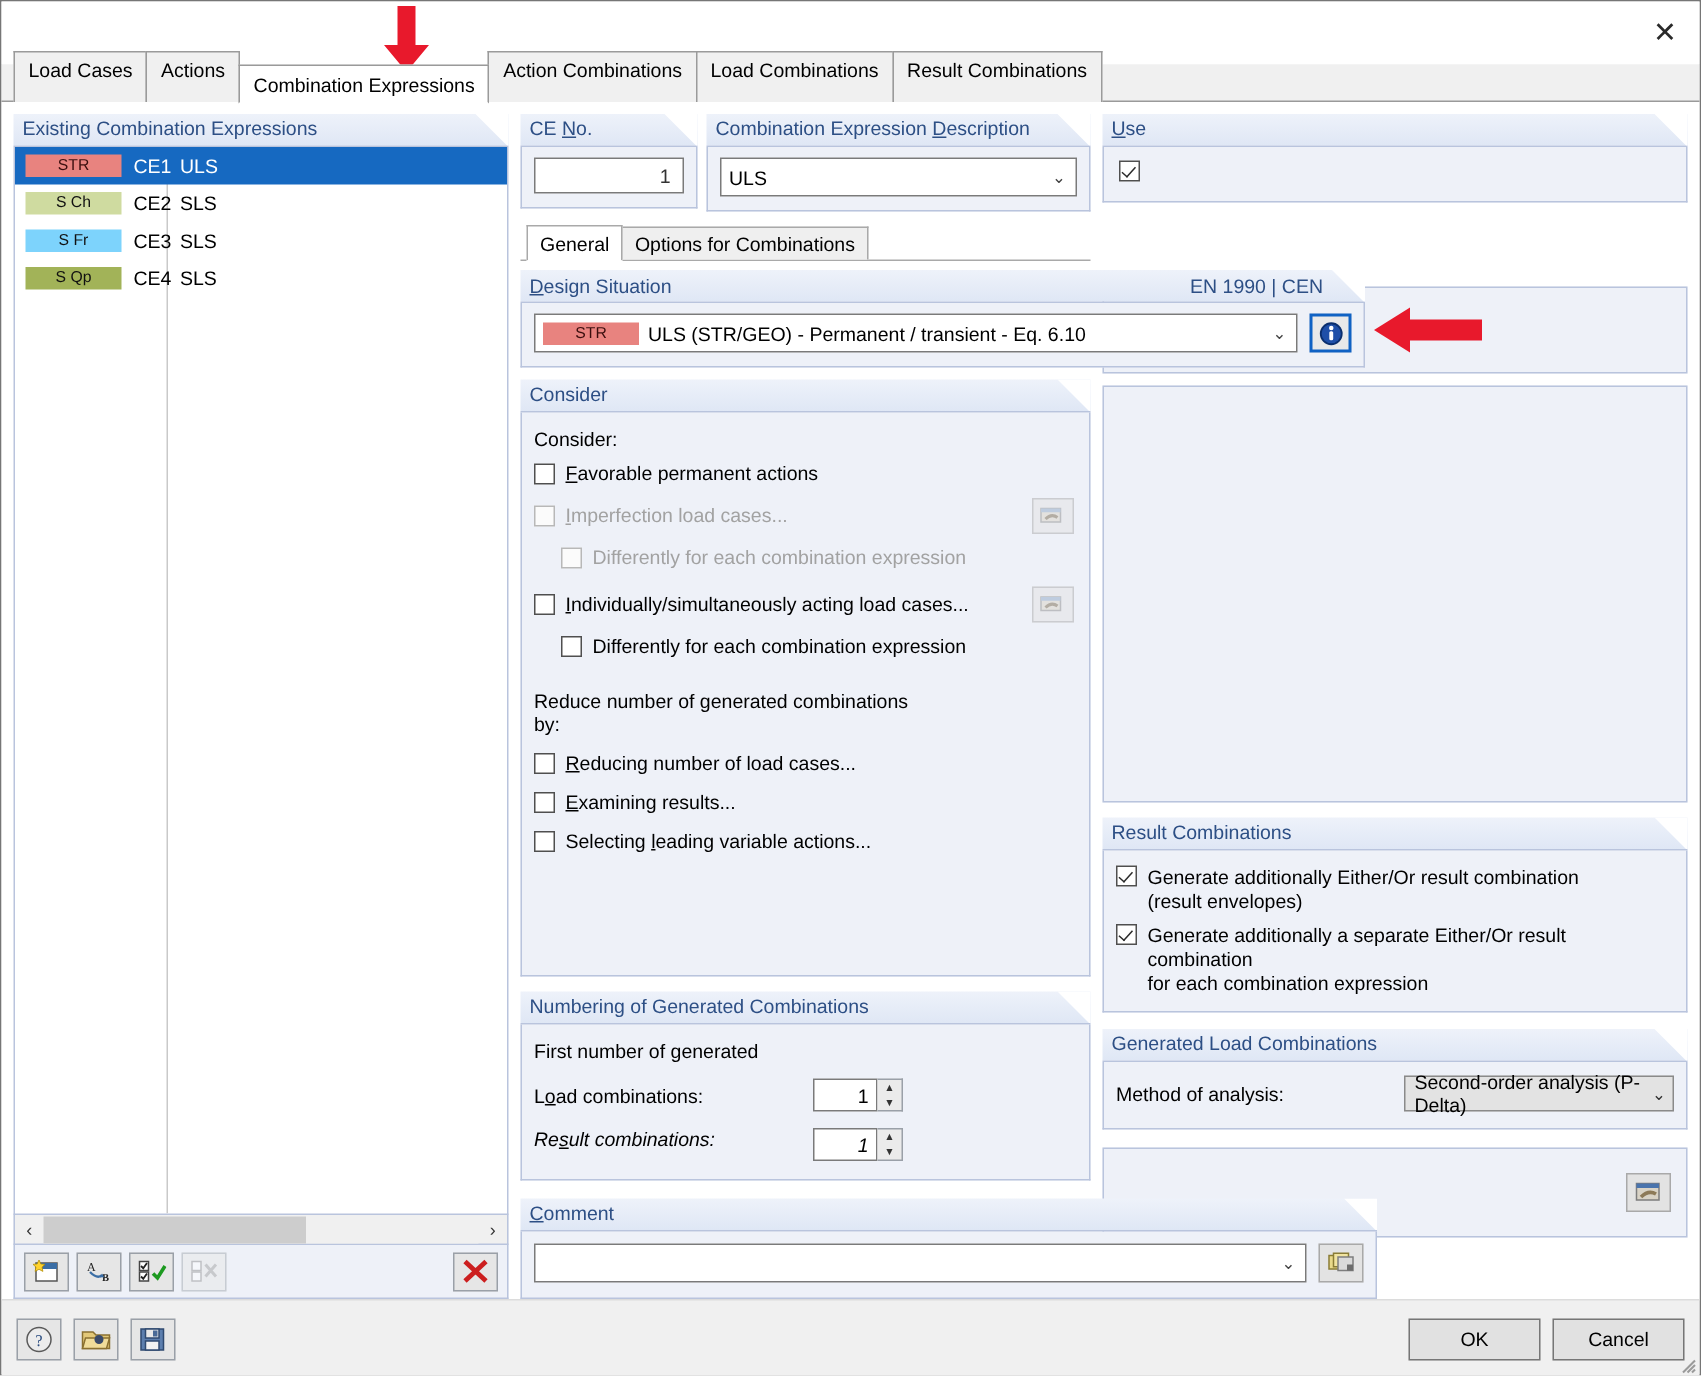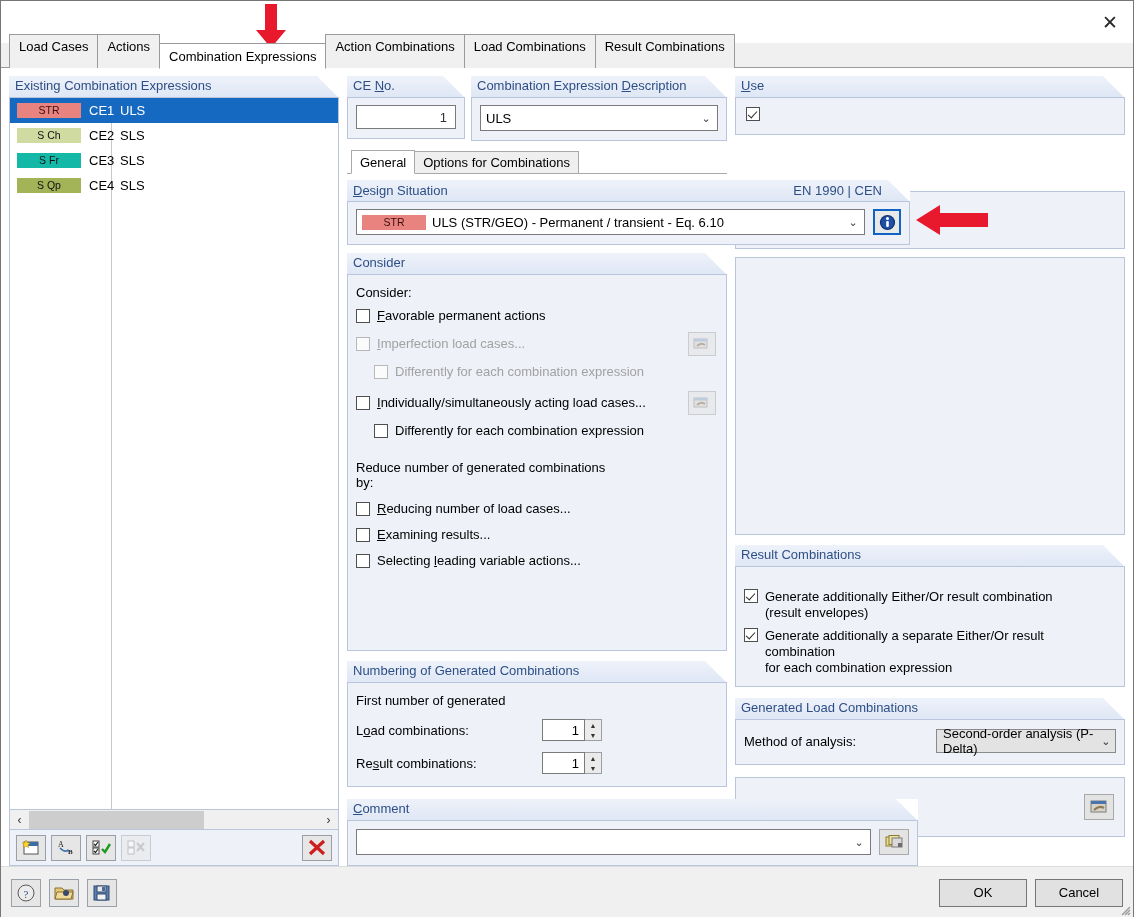--- a/index.html
+++ b/index.html
@@ -82,21 +82,21 @@
   }
   .row{height:25px;display:flex;align-items:center;font-size:13px;}
   .row.sel{background:#1669c1;color:#ffffff;}
   .badge{
     display:inline-block;min-width:30px;text-align:center;
     font-size:10.5px;line-height:13px;padding:1px 17px;margin-left:7px;
     color:#111;font-family:"Liberation Sans",sans-serif;
   }
   .b-str{background:#e8837f;color:#3a0e0e;}
   .b-sch{background:#cfdba0;}
-  .b-sfr{background:#14b8a6;}
+  .b-sfr{background:#7dd3fc;}
   .b-sqp{background:#a2b358;}
   .row-name{margin-left:8px;}
   .row-val{position:absolute;left:110px;}
   .rowwrap{position:relative;}
   .hscroll{
     height:20px;flex:0 0 20px;background:#f0f0f0;border:1px solid #b9c4dd;
     border-top:none;display:flex;align-items:center;box-sizing:border-box;
   }
   .hs-arrow{width:19px;text-align:center;font-size:12px;color:#333;}
   .hs-track{flex:1 1 auto;height:18px;position:relative;background:#f0f0f0;}
@@ -432,21 +432,21 @@
           <div style="display:flex;align-items:center;margin-top:11px;">
             <span style="font-size:13px;">L<span class="u">o</span>ad combinations:</span>
             <span class="spin" style="margin-left:auto;margin-right:114px;">
               <span class="box">1</span>
               <span class="ud">
                 <div>▲</div>
                 <div>▼</div>
               </span>
             </span>
           </div>
-          <div style="display:flex;align-items:center;margin-top:11px;">
+          <div style="display:flex;align-items:flex-start;margin-top:11px;font-style:italic;">
             <span style="font-size:13px;">Re<span class="u">s</span>ult combinations:</span>
             <span class="spin" style="margin-left:auto;margin-right:114px;">
               <span class="box">1</span>
               <span class="ud">
                 <div>▲</div>
                 <div>▼</div>
               </span>
             </span>
           </div>
         </div>
@@ -480,21 +480,21 @@
           <span class="chk on"></span>
         </div>
       </div>
 
       <div class="emptypanel" style="height:58px;margin-top:56px;"></div>
 
       <div class="emptypanel" style="height:278px;margin-top:8px;"></div>
 
       <div class="grp" style="margin-top:10px;">
         <div class="grp-hdr">Result Combinations</div>
-        <div class="grp-body" style="padding:20px 8px 10px 8px;">
+        <div class="grp-body" style="padding:8px 8px 10px 8px;">
           <div class="ckrow" style="margin-top:2px;">
             <span class="chk on"></span>
             <span class="lbl" style="line-height:16px;">
               <span>Generate additionally Either/Or result combination</span><br>
               <span>(result envelopes)</span>
             </span>
           </div>
           <div class="ckrow" style="margin-top:7px;">
             <span class="chk on"></span>
             <span class="lbl" style="line-height:16px;">

